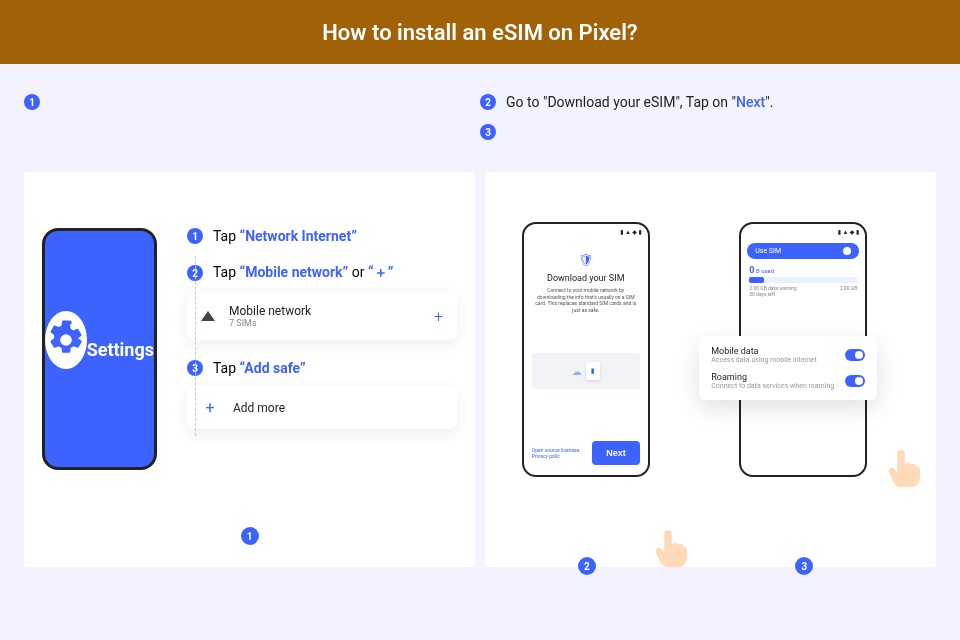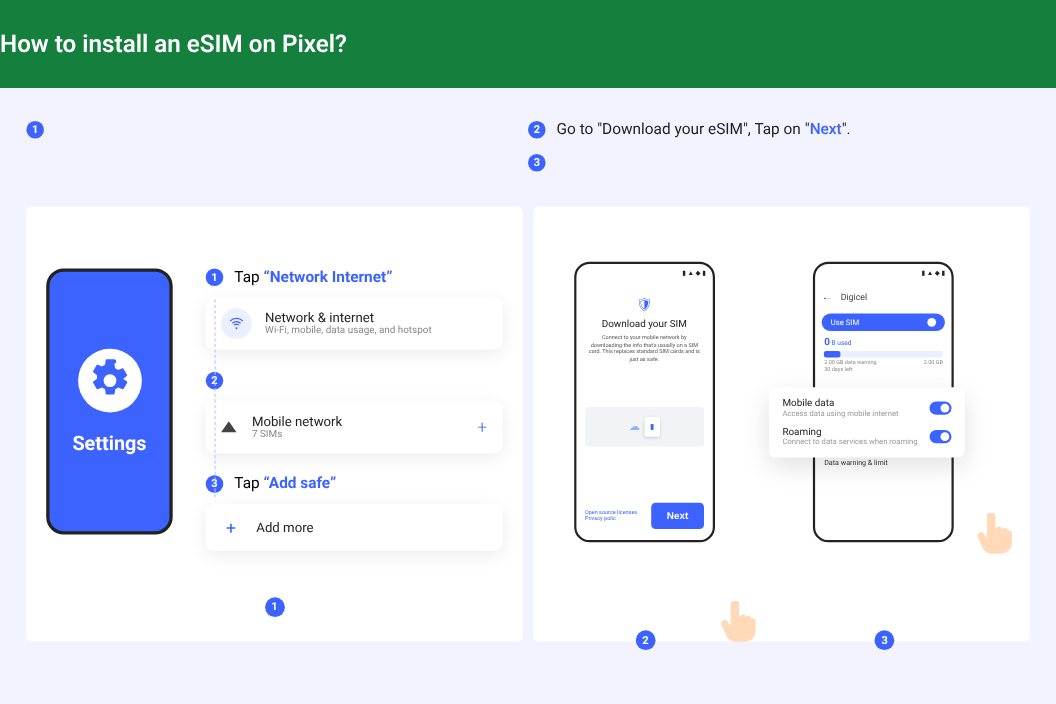--- a/index.html
+++ b/index.html
@@ -4,25 +4,25 @@
 <style>
   * { box-sizing: border-box; margin: 0; padding: 0; }
   body {
     font-family: -apple-system, BlinkMacSystemFont, "Segoe UI", Roboto, sans-serif;
     background: #f2f3ff;
     width: 960px;
     height: 640px;
     overflow: hidden;
   }
   .header {
-    background: #15803d;
-    height: 80px;
-    display: flex;
-    align-items: center;
-    justify-content: flex-start;
+    background: #a16207;
+    height: 64px;
+    display: flex;
+    align-items: center;
+    justify-content: center;
   }
   .header-title {
     color: #fff;
     font-size: 22px;
     font-weight: 600;
   }
   .instructions {
     display: flex;
     padding: 30px 24px 18px 24px;
   }
@@ -69,21 +69,21 @@
     padding: 56px 18px 18px 18px;
     gap: 30px;
   }
   .phone-frame {
     width: 115px;
     height: 242px;
     border: 3px solid #222;
     border-radius: 16px;
     background: #3c63ff;
     display: flex;
-    flex-direction: column;
+    flex-direction: row;
     align-items: center;
     justify-content: center;
     color: #fff;
     flex-shrink: 0;
   }
   .gear-circle {
     width: 58px;
     height: 58px;
     border-radius: 50%;
     background: #fff;
@@ -265,36 +265,26 @@
       </div>
 
       <div class="steps">
         <div class="dash-line"></div>
 
         <div class="step">
           <div class="step-head">
             <span class="badge">1</span>
             <span><span>Tap </span><span class="hl">“Network Internet”</span></span>
           </div>
-          <div class="card">
-            <span class="card-ic">
-              <svg viewBox="0 0 24 24">
-                  <path d="M12 18c.83 0 1.5.67 1.5 1.5S12.83 21 12 21s-1.5-.67-1.5-1.5S11.17 18 12 18zm-4.24-3.76a6 6 0 0 1 8.49 0l-1.42 1.42a4 4 0 0 0-5.66 0l-1.41-1.42zM4.93 11.07a10 10 0 0 1 14.14 0l-1.41 1.41a8 8 0 0 0-11.31 0l-1.42-1.41zM1.39 7.54a15 15 0 0 1 21.21 0L21.19 8.95a13 13 0 0 0-18.38 0L1.39 7.54z"></path>
-                </svg>
-            </span>
-            <div>
-              <div class="card-title">Network &amp; internet</div>
-              <div class="card-sub">Wi-Fi, mobile, data usage, and hotspot</div>
-            </div>
-          </div>
         </div>
 
         <div class="step">
           <div class="step-head">
             <span class="badge">2</span>
+            <span><span>Tap </span><span class="hl">“Mobile network”</span><span> or </span><span class="hl">“＋”</span></span>
           </div>
           <div class="card flat">
             <span class="tri"></span>
             <div>
               <div class="card-title">Mobile network</div>
               <div class="card-sub">7 SIMs</div>
             </div>
             <span class="plus-end">+</span>
           </div>
         </div>
@@ -338,24 +328,20 @@
           <svg viewBox="0 0 40 50">
               <path fill="#ffd9b8" d="M18 4c2 0 3 1 3 3v14l3-2c2-1 4 0 4 2l3-1c2 0 3 1 3 3l2 0c2 0 3 1 3 3v10c0 7-5 12-12 12H17c-4 0-7-2-9-5L2 30c-1-2 0-4 2-5 2-1 4 0 5 2l3 4V7c0-2 1-3 3-3h3z"></path>
             </svg>
         </div>
         <div class="panel-badge" style="left:56px;bottom:-28px;">2</div>
       </div>
 
       <div class="mock-wrap">
         <div class="mock-phone">
           <div class="statusbar">▮ ▲ ◆ ▮</div>
-          <div class="p3-top">
-            <span class="p3-back">←</span>
-            <span class="p3-carrier">Digicel</span>
-          </div>
           <div class="p3-use">
             <span>Use SIM</span>
             <span class="tg"></span>
           </div>
           <div class="p3-sec"><span style="font-size:9px;font-weight:700;">0</span> <span>B used</span></div>
           <div class="p3-bar"></div>
           <div class="p3-small">
             <span><span>2.00 GB data warning</span><br><span>30 days left</span></span>
             <span>2.00 GB</span>
           </div>

